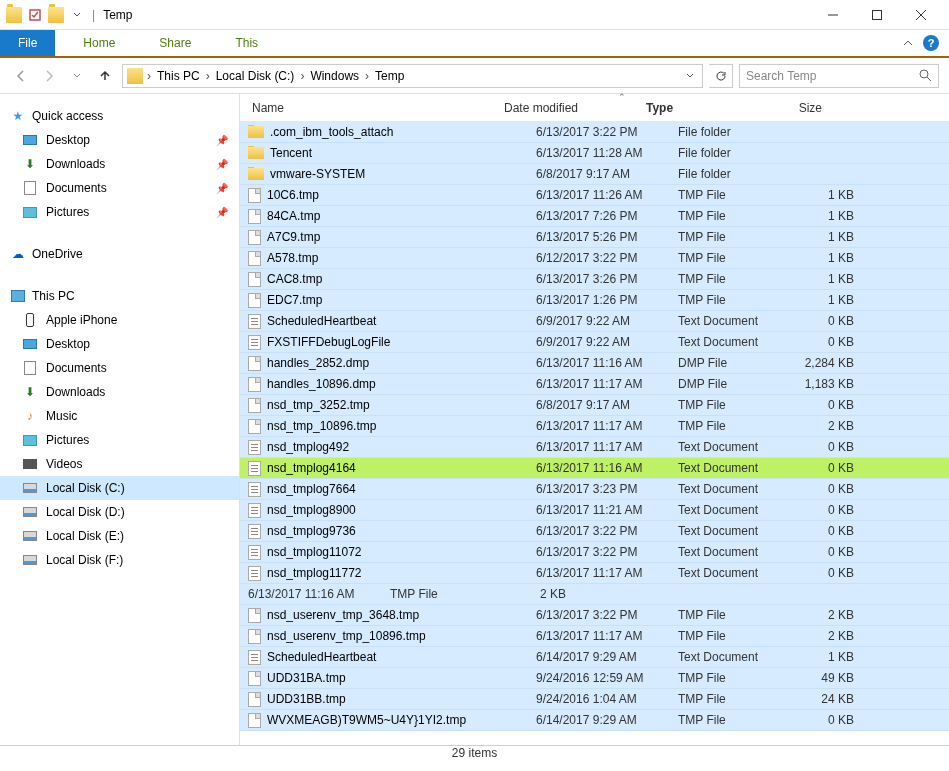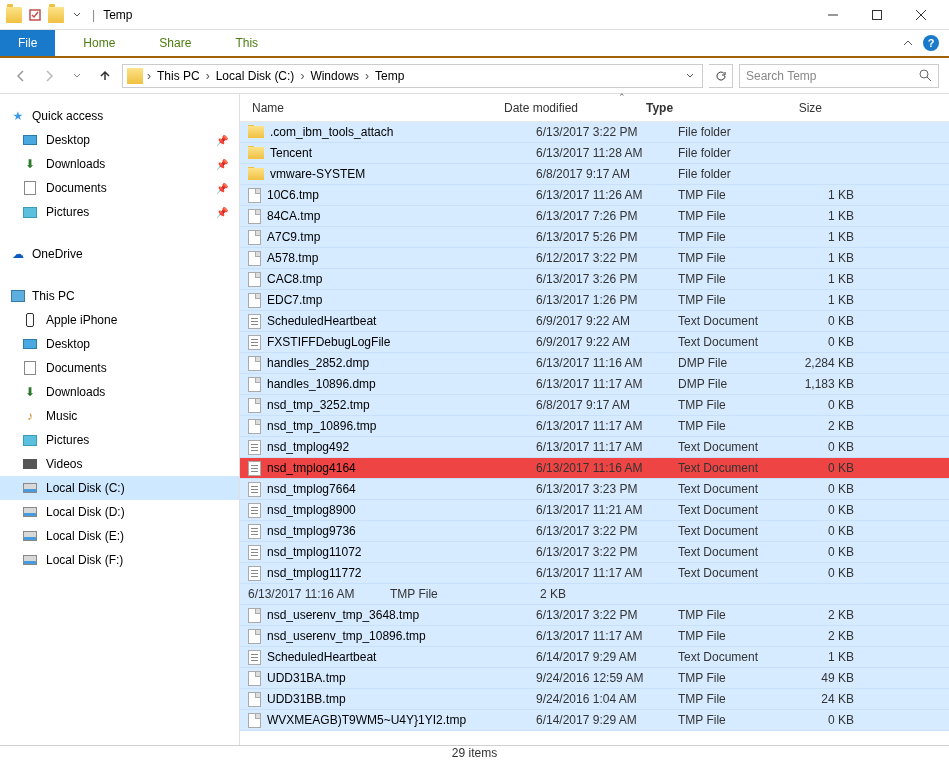--- a/index.html
+++ b/index.html
@@ -67,21 +67,21 @@
 .cols{display:flex;height:28px;align-items:center;border-bottom:1px solid #e8e8e8;padding-left:8px;color:#333;}
 .col-name{width:256px;padding-left:4px;}
 .col-date{width:142px;}
 .col-type{width:108px;font-weight:bold;}
 .col-size{width:78px;text-align:right;padding-right:10px;}
 .sort-ind{position:absolute;left:378px;top:-2px;font-size:9px;color:#666;}
 .cols{position:relative;}
 
 .rows{flex:1;overflow:auto;}
 .row{display:flex;height:21px;align-items:center;padding-left:8px;background:#d6ebff;border-bottom:1px solid #c8e0fa;}
-.row.hl{background:#ef4444;}
+.row.hl{background:#bef264;}
 .row .c-name{width:288px;display:flex;align-items:center;gap:6px;overflow:hidden;white-space:nowrap;}
 .row .c-date{width:142px;color:#333;}
 .row .c-type{width:108px;color:#333;}
 .row .c-size{width:78px;text-align:right;padding-right:10px;color:#333;}
 
 .fi-folder{width:16px;height:12px;background:linear-gradient(#fce38a,#f0c040);position:relative;flex-shrink:0;}
 .fi-folder::before{content:"";position:absolute;top:-3px;left:0;width:6px;height:3px;background:#f0c040;}
 .fi-file{width:13px;height:15px;background:#fff;border:1px solid #aaa;flex-shrink:0;position:relative;}
 .fi-file::after{content:"";position:absolute;top:0;right:0;width:4px;height:4px;background:#ddd;border-left:1px solid #aaa;border-bottom:1px solid #aaa;}
 .fi-text{width:13px;height:15px;background:#fff;border:1px solid #aaa;flex-shrink:0;position:relative;}

